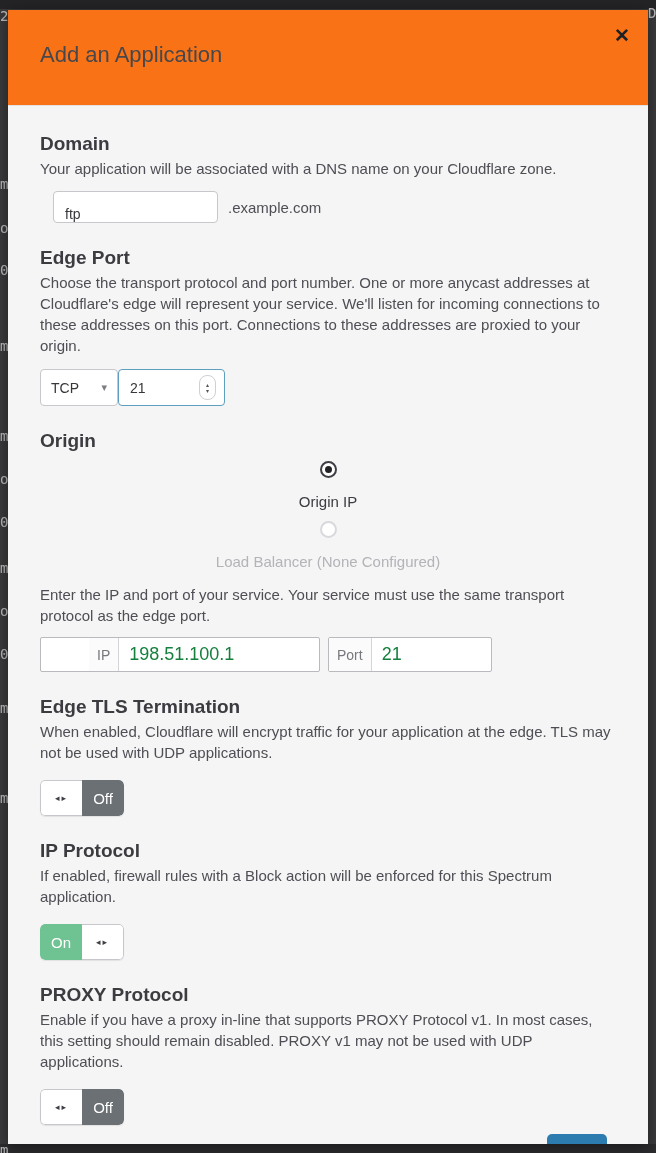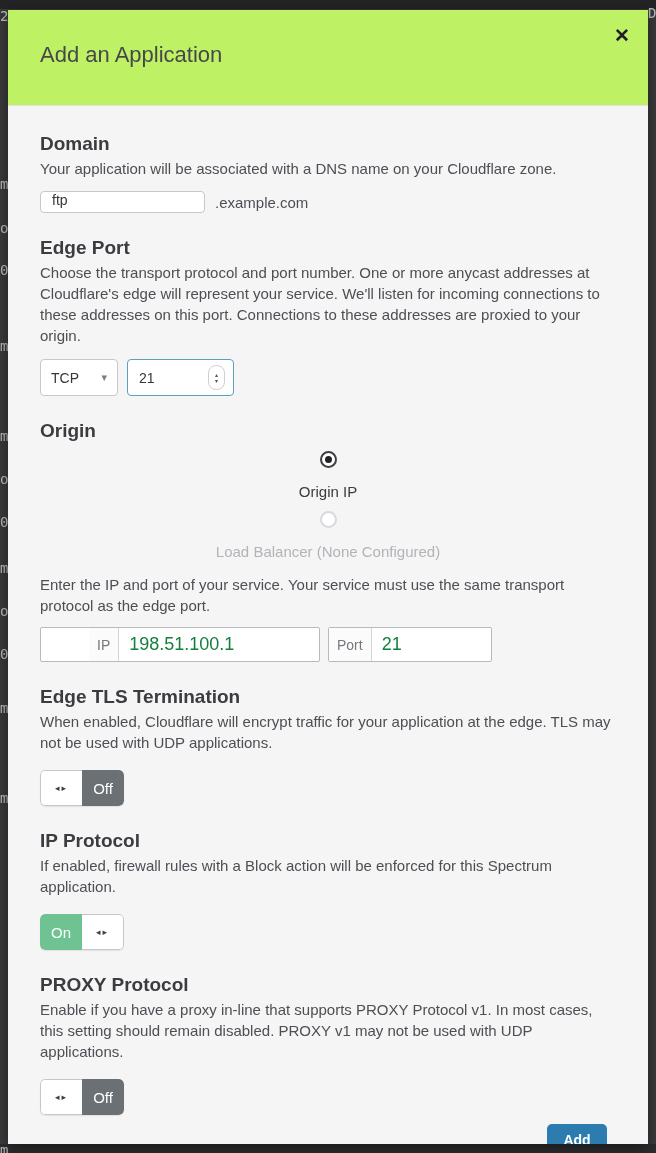--- a/index.html
+++ b/index.html
@@ -17,39 +17,39 @@
   .edge-strip.right{right:0;}
   .frag{position:absolute;left:0;font-family:"DejaVu Sans Mono",monospace;
         font-size:14px;color:rgba(225,225,228,.78);white-space:pre;}
   .edge-strip.right .frag{left:2px;}
   
   .modal{
     position:absolute;left:8px;top:10px;width:640px;height:1134px;
     background:#f5f5f6;box-shadow:0 3px 14px rgba(0,0,0,.45);
     display:flex;flex-direction:column;
   }
-  .modal-header{position:relative;flex:0 0 auto;height:95px;background:#bef264;
+  .modal-header{position:relative;flex:0 0 auto;height:95px;background:#f97316;
     border-bottom:1px solid #e3e3e6;}
   .modal-title{position:absolute;left:32px;top:32px;font-size:22px;color:#47474c;}
   .close-btn{position:absolute;right:18px;top:16px;font-size:19px;font-weight:bold;
     color:#202024;cursor:pointer;line-height:1;}
   .modal-body{flex:1 1 auto;padding:28px 32px 0;overflow:hidden;}
   
   .section{margin-top:25px;}
   .section:first-child{margin-top:0;}
   .section-label{font-size:19px;font-weight:bold;color:#3b3b40;line-height:19px;}
   .section-desc{font-size:15px;color:#4e4e54;line-height:21px;margin-top:5px;max-width:578px;}
   
   .domain-row{margin-top:12px;display:flex;align-items:center;}
-  .text-input{height:22px;border:1px solid #c7c7cc;border-radius:4px;background:#fff;
-    font-size:14px;color:#36363b;padding:0 11px;box-sizing:border-box;display:flex;align-items:flex-start;}
+  .text-input{height:32px;border:1px solid #c7c7cc;border-radius:4px;background:#fff;
+    font-size:14px;color:#36363b;padding:0 11px;box-sizing:border-box;display:flex;align-items:flex-end;margin-left:13px;}
   .domain-input{width:165px;}
   .suffix{margin-left:10px;font-size:15px;color:#4e4e54;}
   
-  .edge-port-row{margin-top:13px;display:flex;gap:9px;}
+  .edge-port-row{margin-top:13px;display:flex;}
   .select-box{width:78px;height:37px;border:1px solid #c7c7cc;border-radius:4px;background:#fff;
     box-sizing:border-box;display:flex;align-items:center;justify-content:space-between;
     padding:0 10px;font-size:14px;color:#36363b;cursor:pointer;}
   .caret{color:#7c7c82;font-size:11px;}
   .port-input-box{width:107px;height:37px;border:1px solid #5f9fbe;border-radius:4px;background:#fff;
     box-sizing:border-box;display:flex;align-items:center;justify-content:space-between;
     padding:0 8px 0 11px;font-size:14px;color:#36363b;}
   .spinner{width:15px;height:23px;border:1px solid #cfcfd4;border-radius:8px;background:#fff;
     display:flex;flex-direction:column;align-items:center;justify-content:center;
     font-size:6px;line-height:6px;color:#55555b;cursor:pointer;}

